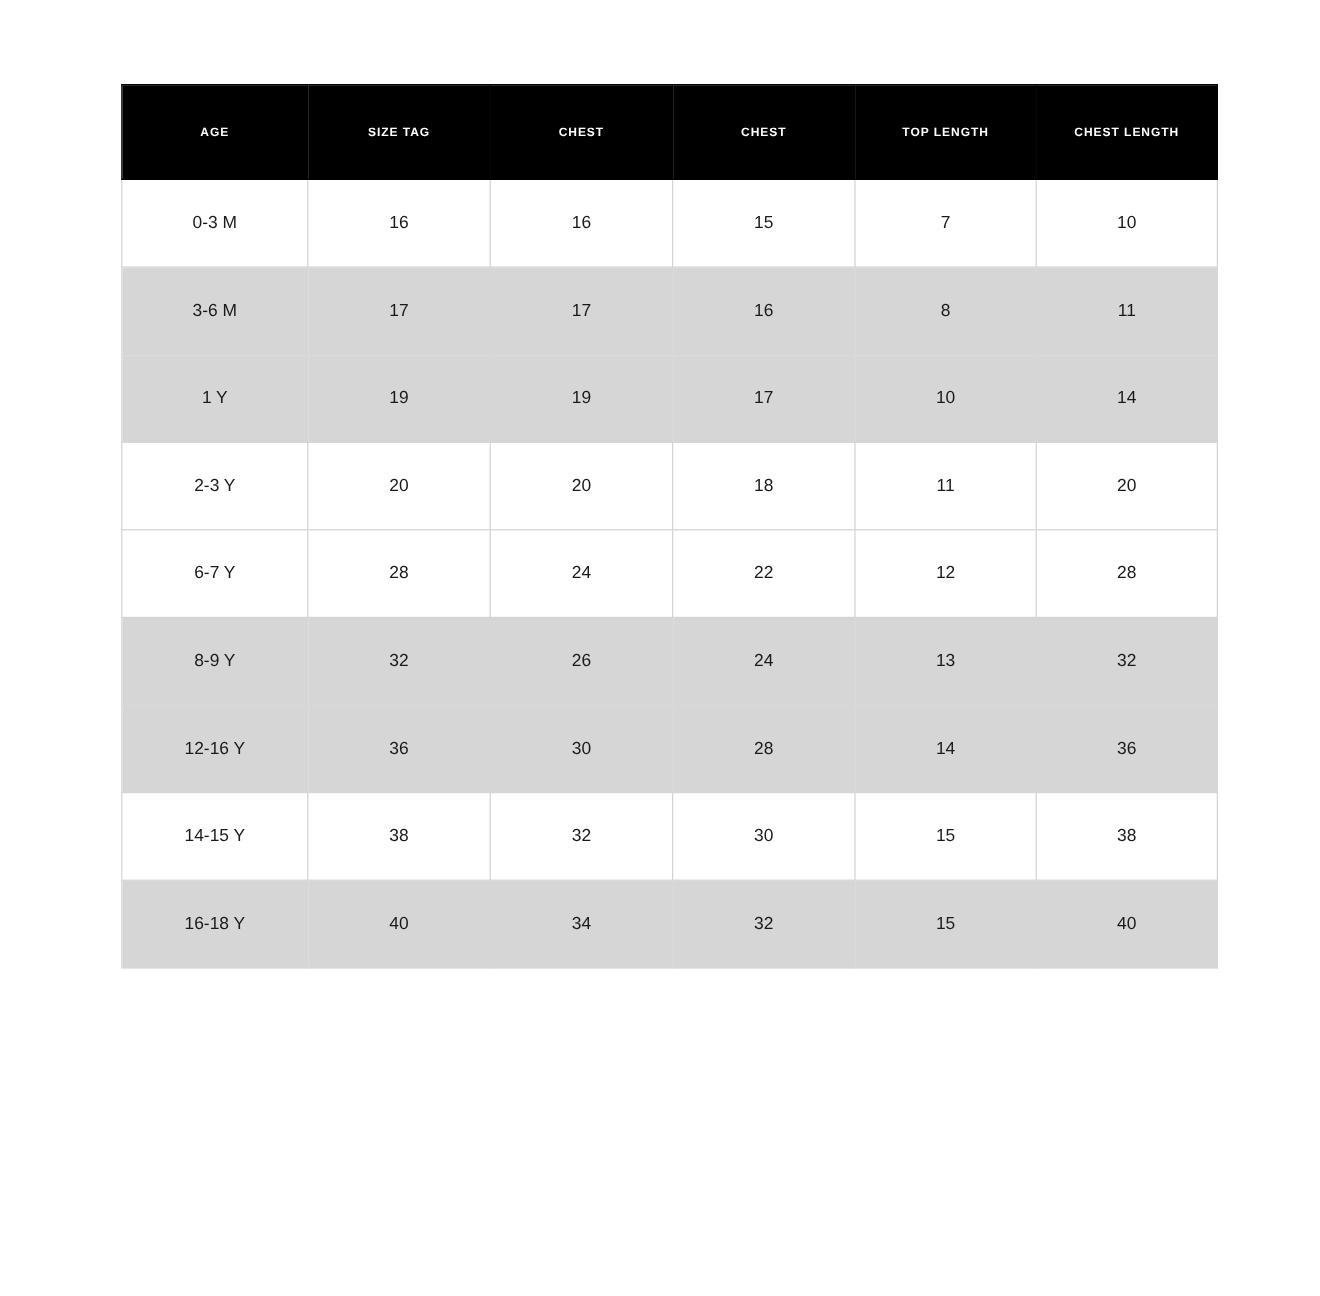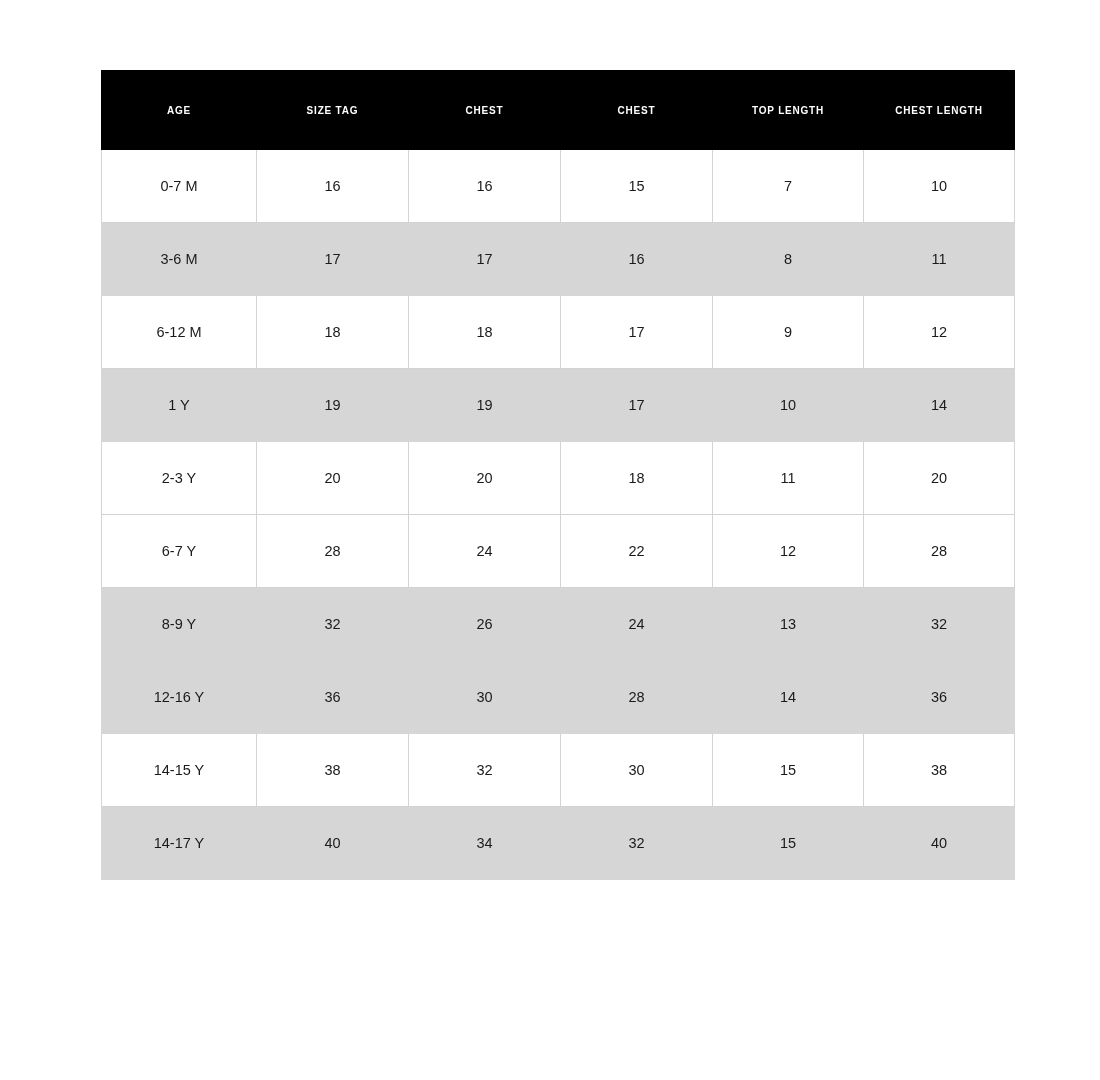--- a/index.html
+++ b/index.html
@@ -95,42 +95,34 @@
           <th>AGE</th>
           <th>SIZE TAG</th>
           <th>CHEST</th>
           <th>CHEST</th>
           <th>TOP LENGTH</th>
           <th>CHEST LENGTH</th>
         </tr>
       </thead>
       <tbody>
         <tr class="row-light">
-          <td>0-7 M</td>
+          <td>0-3 M</td>
           <td>16</td>
           <td>16</td>
           <td>15</td>
           <td>7</td>
           <td>10</td>
         </tr>
         <tr class="row-shade">
           <td>3-6 M</td>
           <td>17</td>
           <td>17</td>
           <td>16</td>
           <td>8</td>
           <td>11</td>
-        </tr>
-        <tr class="row-light">
-          <td>6-12 M</td>
-          <td>18</td>
-          <td>18</td>
-          <td>17</td>
-          <td>9</td>
-          <td>12</td>
         </tr>
         <tr class="row-shade">
           <td>1 Y</td>
           <td>19</td>
           <td>19</td>
           <td>17</td>
           <td>10</td>
           <td>14</td>
         </tr>
         <tr class="row-light">
@@ -167,21 +159,21 @@
         </tr>
         <tr class="row-light">
           <td>14-15 Y</td>
           <td>38</td>
           <td>32</td>
           <td>30</td>
           <td>15</td>
           <td>38</td>
         </tr>
         <tr class="row-shade">
-          <td>14-17 Y</td>
+          <td>16-18 Y</td>
           <td>40</td>
           <td>34</td>
           <td>32</td>
           <td>15</td>
           <td>40</td>
         </tr>
       </tbody>
     </table>
   </div>
 </div>

